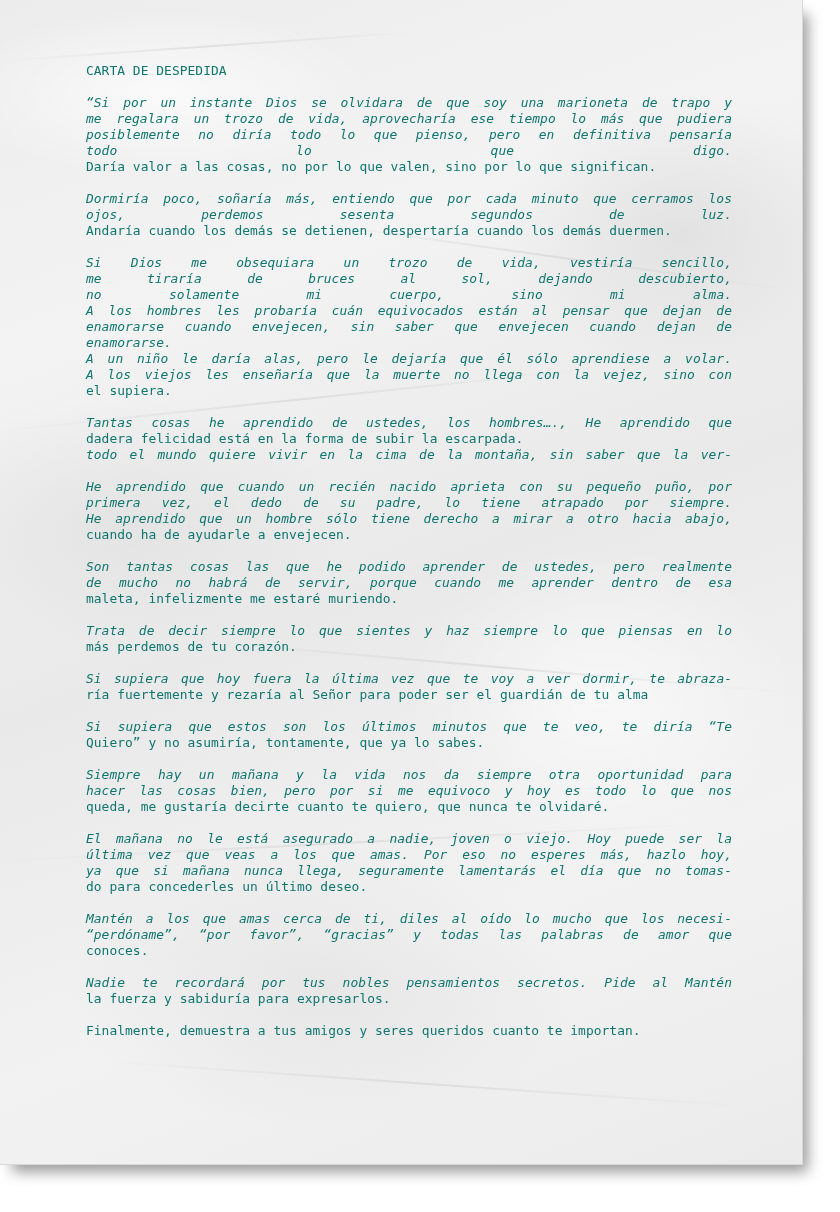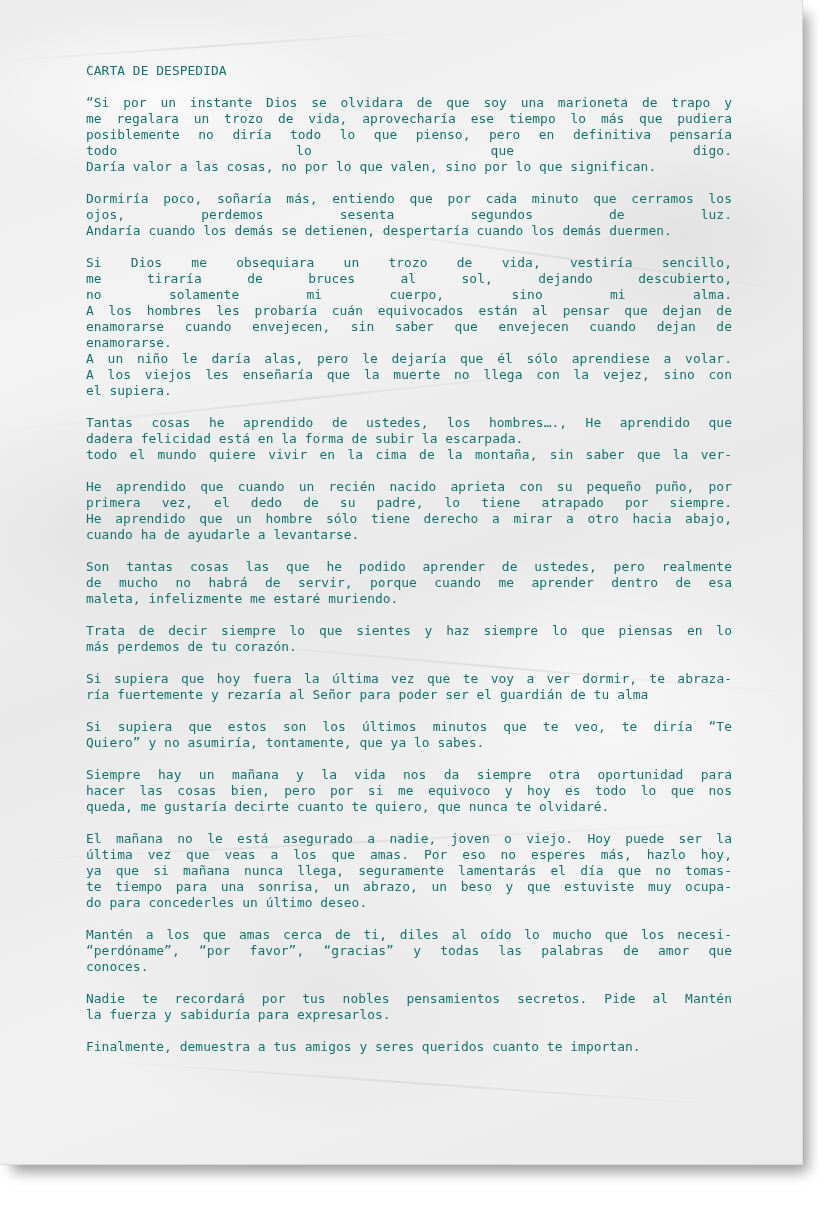--- a/index.html
+++ b/index.html
@@ -31,21 +31,21 @@
   }
   .letter {
     position: absolute; left: 86px; top: 63px; width: 646px;
     font-family: "DejaVu Sans Mono", "Liberation Mono", monospace;
     font-size: 12.9px; line-height: 16px; color: #0f766e;
     letter-spacing: 0.05px;
   }
   .title { margin: 0 0 16px 0; }
   .para { margin: 0 0 16px 0; }
   .line { display: block; white-space: pre; }
-  .line.justify { text-align: justify; text-align-last: justify; white-space: normal; }
+  .line.justify { text-align: justify; text-align-last: justify; white-space: normal; font-style: italic; }
 </style>
 </head>
 <body>
 
 <div class="shadow"></div>
 <div class="paper">
   <div class="crease" style="left:0;top:60px;width:420px;transform:rotate(-4deg);"></div>
   <div class="crease" style="left:300px;top:220px;width:500px;transform:rotate(8deg);"></div>
   <div class="crease" style="left:0;top:430px;width:600px;transform:rotate(-6deg);"></div>
   <div class="crease" style="left:200px;top:640px;width:600px;transform:rotate(5deg);"></div>
@@ -81,21 +81,21 @@
       </div>
       <div class="para">
         <span class="line justify">Tantas cosas he aprendido de ustedes, los hombres…., He aprendido que</span>
         <span class="line">dadera felicidad está en la forma de subir la escarpada.</span>
         <span class="line justify">todo el mundo quiere vivir en la cima de la montaña, sin saber que la ver-</span>
       </div>
       <div class="para">
         <span class="line justify">He aprendido que cuando un recién nacido aprieta con su pequeño puño, por</span>
         <span class="line justify">primera vez, el dedo de su padre, lo tiene atrapado por siempre.</span>
         <span class="line justify">He aprendido que un hombre sólo tiene derecho a mirar a otro hacia abajo,</span>
-        <span class="line">cuando ha de ayudarle a levantarse.</span>
+        <span class="line">cuando ha de ayudarle a envejecen.</span>
       </div>
       <div class="para">
         <span class="line justify">Son tantas cosas las que he podido aprender de ustedes, pero realmente</span>
         <span class="line justify">de mucho no habrá de servir, porque cuando me aprender dentro de esa</span>
         <span class="line">maleta, infelizmente me estaré muriendo.</span>
       </div>
       <div class="para">
         <span class="line justify">Trata de decir siempre lo que sientes y haz siempre lo que piensas en lo</span>
         <span class="line">más perdemos de tu corazón.</span>
       </div>
@@ -109,21 +109,20 @@
       </div>
       <div class="para">
         <span class="line justify">Siempre hay un mañana y la vida nos da siempre otra oportunidad para</span>
         <span class="line justify">hacer las cosas bien, pero por si me equivoco y hoy es todo lo que nos</span>
         <span class="line">queda, me gustaría decirte cuanto te quiero, que nunca te olvidaré.</span>
       </div>
       <div class="para">
         <span class="line justify">El mañana no le está asegurado a nadie, joven o viejo. Hoy puede ser la</span>
         <span class="line justify">última vez que veas a los que amas. Por eso no esperes más, hazlo hoy,</span>
         <span class="line justify">ya que si mañana nunca llega, seguramente lamentarás el día que no tomas-</span>
-        <span class="line justify">te tiempo para una sonrisa, un abrazo, un beso y que estuviste muy ocupa-</span>
         <span class="line">do para concederles un último deseo.</span>
       </div>
       <div class="para">
         <span class="line justify">Mantén a los que amas cerca de ti, diles al oído lo mucho que los necesi-</span>
         <span class="line justify">“perdóname”, “por favor”, “gracias” y todas las palabras de amor que</span>
         <span class="line">conoces.</span>
       </div>
       <div class="para">
         <span class="line justify">Nadie te recordará por tus nobles pensamientos secretos. Pide al Mantén</span>
         <span class="line">la fuerza y sabiduría para expresarlos.</span>

